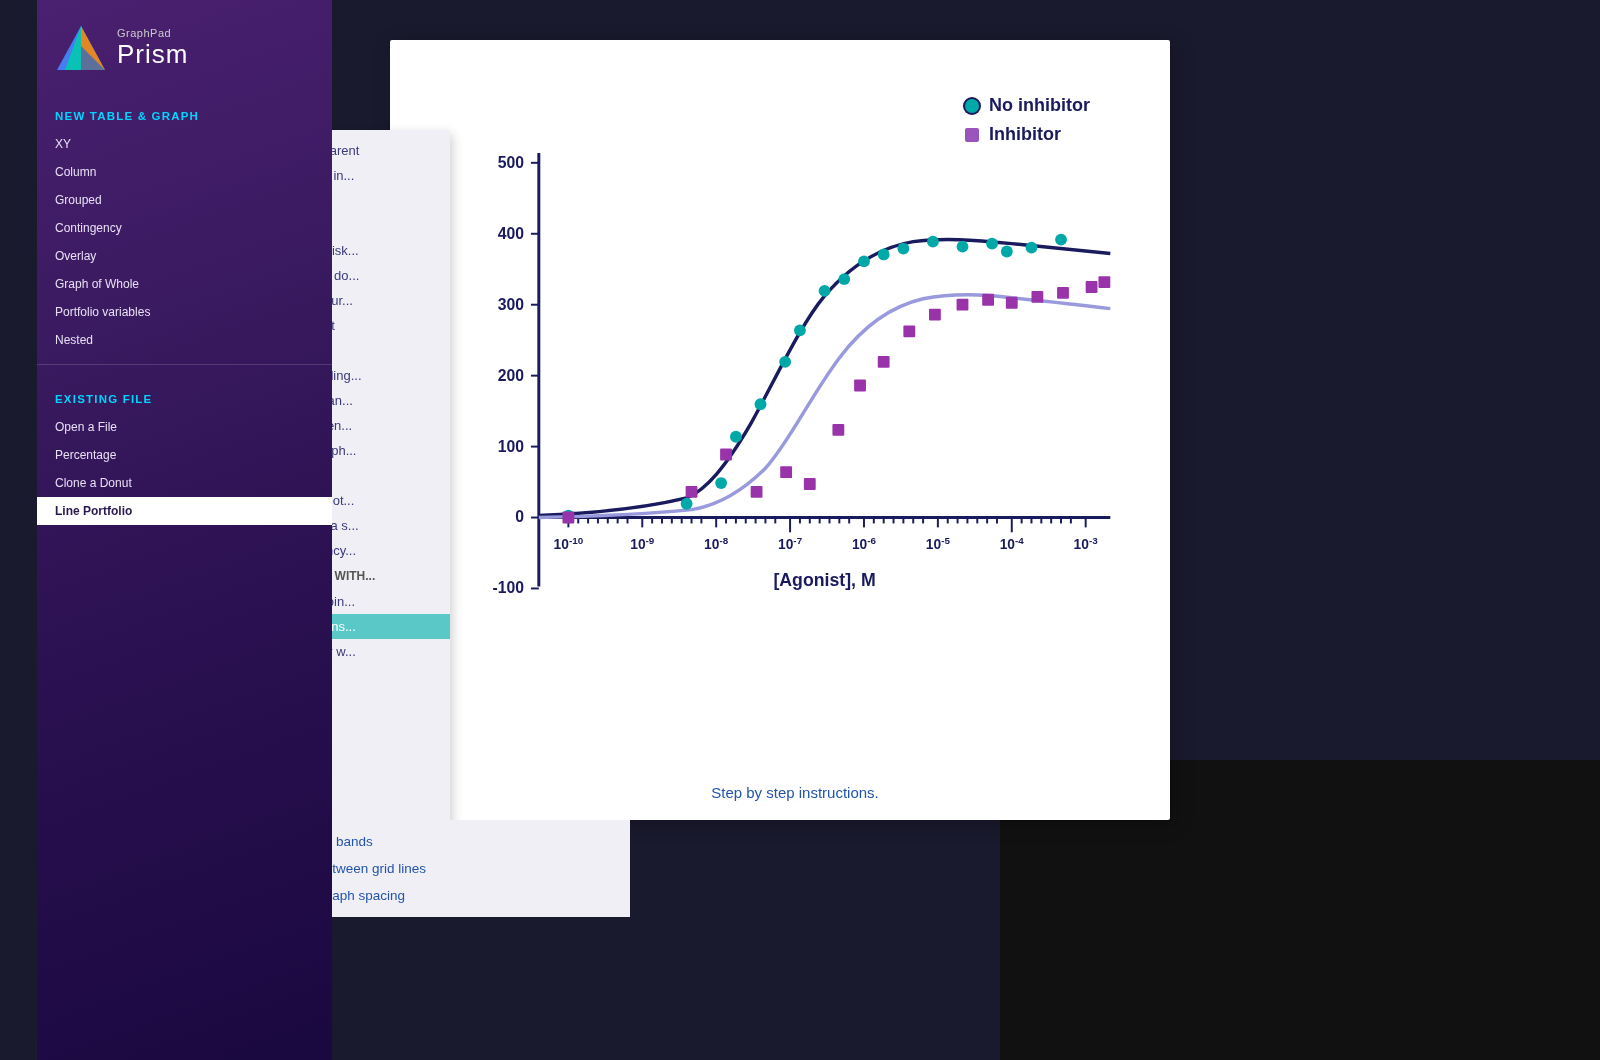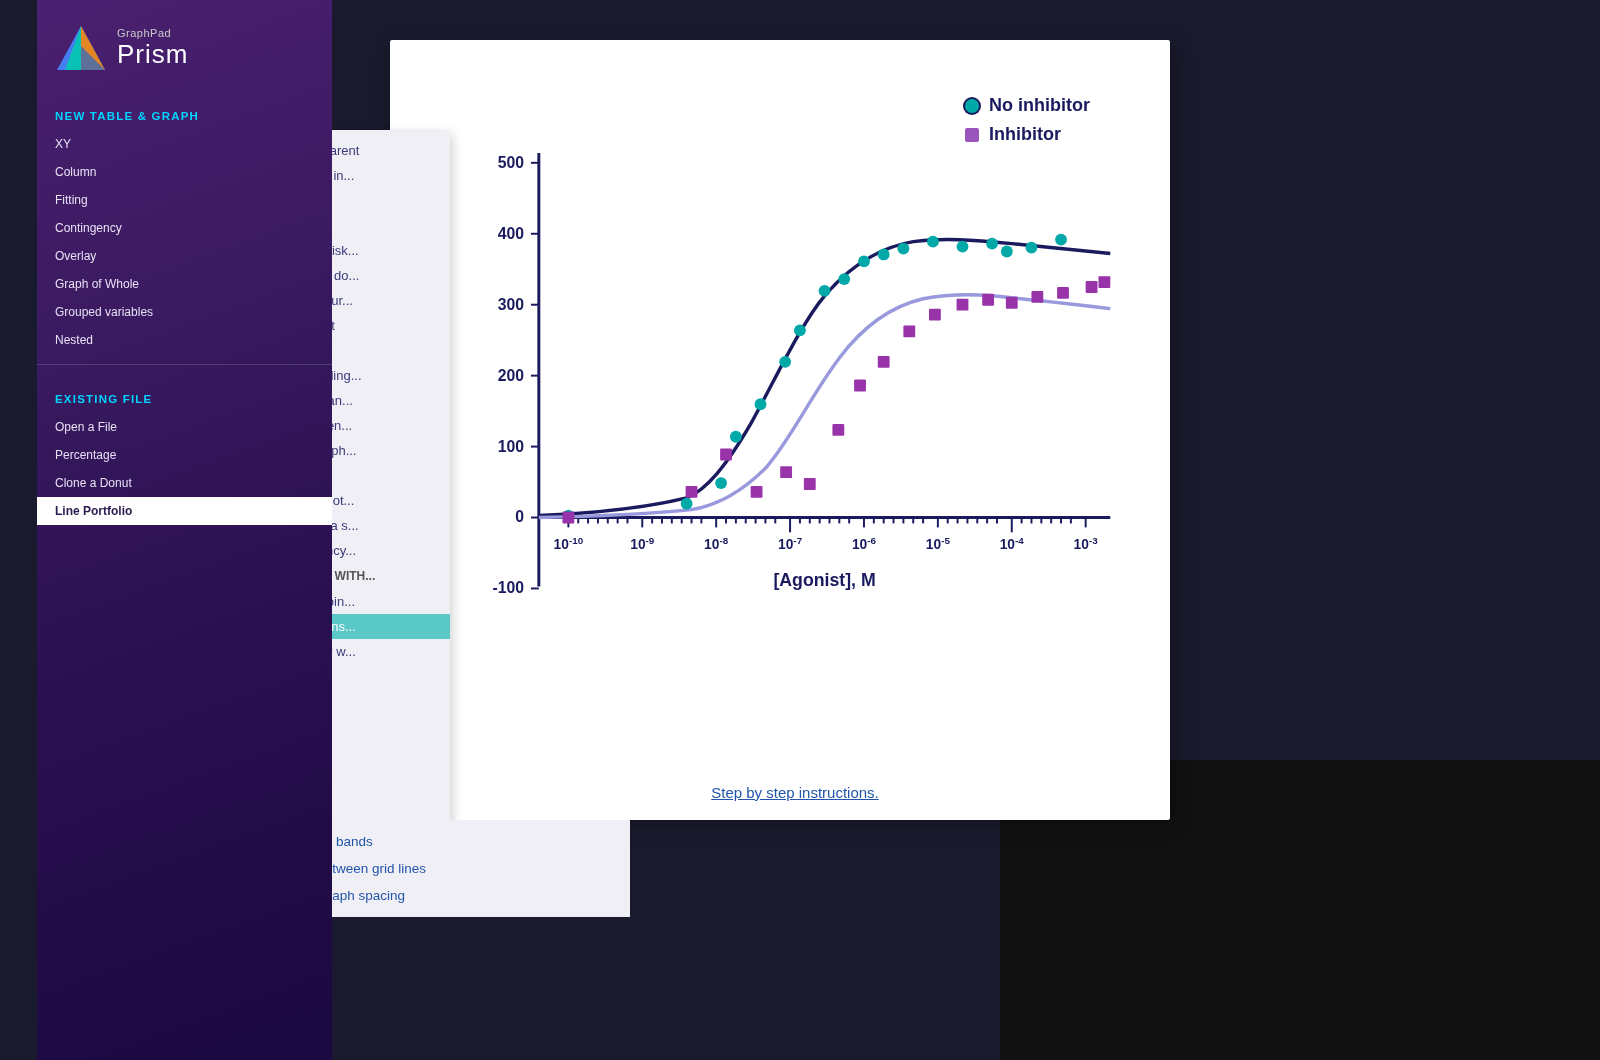--- a/index.html
+++ b/index.html
@@ -189,21 +189,20 @@
       height: 14px;
       border-radius: 2px;
     }
 
     
     .step-link {
       text-align: center;
       margin-top: 20px;
       font-size: 15px;
       color: #2255aa;
-      text-decoration: underline;
       cursor: pointer;
     }
 
     
     .chart-svg {
       width: 100%;
       height: 100%;
     }
 
     
@@ -231,25 +230,25 @@
     <div class="logo-text-area">
       <span class="logo-graphpad">GraphPad</span>
       <span class="logo-prism">Prism</span>
     </div>
   </div>
 
   <div class="sidebar-section-label">NEW TABLE &amp; GRAPH</div>
 
   <div class="sidebar-item"><span>XY</span></div>
   <div class="sidebar-item"><span>Column</span></div>
-  <div class="sidebar-item"><span>Fitting</span></div>
+  <div class="sidebar-item"><span>Grouped</span></div>
   <div class="sidebar-item"><span>Contingency</span></div>
   <div class="sidebar-item"><span>Overlay</span></div>
   <div class="sidebar-item"><span>Graph of Whole</span></div>
-  <div class="sidebar-item"><span>Grouped variables</span></div>
+  <div class="sidebar-item"><span>Portfolio variables</span></div>
   <div class="sidebar-item"><span>Nested</span></div>
 
   <div class="sidebar-divider"></div>
 
   <div class="sidebar-section-label">EXISTING FILE</div>
 
   <div class="sidebar-item"><span>Open a File</span></div>
   <div class="sidebar-item"><span>Percentage</span></div>
   <div class="sidebar-item"><span>Clone a Donut</span></div>
   <div class="sidebar-item active"><span>Line Portfolio</span></div>

